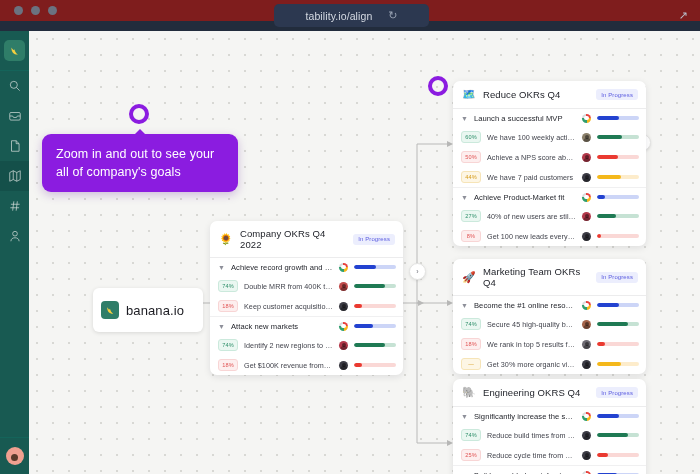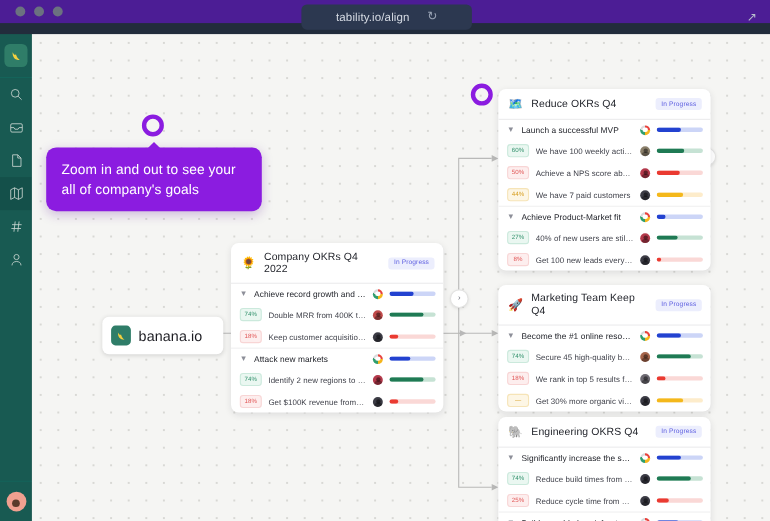--- a/index.html
+++ b/index.html
@@ -7,21 +7,21 @@
   body {
     font-family: "Liberation Sans", sans-serif;
     background:#222c3c;
     -webkit-font-smoothing:antialiased;
   }
 
   
   .window { position:relative; width:700px; height:474px; background:#222c3c; }
   .titlebar {
     position:absolute; left:0; top:0; width:700px; height:21px;
-    background:#4c1d95; display:flex; align-items:center;text-align:right;
+    background:#7f1d1d; display:flex; align-items:center;text-align:right;
   }
   .traffic { display:flex; gap:8px; margin-left:14px; }
   .tl { width:9px; height:9px; border-radius:50%; background:#6b7280; }
   .urlbar {
     position:absolute; left:274px; top:4px; width:155px; height:23px;
     background:#2c3850; border-radius:5px;
     display:flex; align-items:center; justify-content:center; gap:16px;
   }
   .urltext { color:#d5dae3; font-size:10.5px; letter-spacing:.1px; }
   .reload { color:#9aa4b5; font-size:11px; line-height:1; }
@@ -77,21 +77,21 @@
   .ring {
     position:absolute; border-radius:50%;
     border:4px solid #8b1ce0; background:transparent;
   }
   .ring-1 { left:100px; top:73px; width:20px; height:20px; }
   .ring-2 { left:298px; top:190px; width:20px; height:20px; }
   .ring-3 { left:399px; top:45px; width:20px; height:20px; }
 
   
   .brand-node {
-    position:absolute; left:64px; top:257px; width:110px; height:34px;
+    position:absolute; left:64px; top:257px; width:110px; height:44px;
     background:#fff; border-radius:6px; box-shadow:0 1px 4px rgba(0,0,0,.12);
     display:flex; align-items:center; padding:0 8px; gap:7px;
   }
   .brand-ico {
     width:18px; height:18px; border-radius:4px; background:#2f7d68;
     display:flex; align-items:center; justify-content:center; font-size:10px;
   }
   .brand-name { font-size:13px; color:#1c1c22; font-weight:400; letter-spacing:.1px; }
 
   
@@ -420,21 +420,21 @@
               </span>
               <span class="bar red">
                 <span class="fill" style="width:10%"></span>
               </span>
             </div>
           </div>
         </div>
         <div class="card" style="left: 424px; top: 228px; width: 193px;">
           <div class="card-head">
             <span class="card-emoji">🚀</span>
-            <span class="card-title">Marketing Team Keep Q4</span>
+            <span class="card-title">Marketing Team OKRs Q4</span>
             <span class="badge-status">In Progress</span>
           </div>
           <div class="group">
             <div class="row">
               <span class="chev">▼</span>
               <span class="obj-title">Become the #1 online resource</span>
               <span class="donut"></span>
               <span class="bar blue">
                 <span class="fill" style="width:52%"></span>
               </span>

